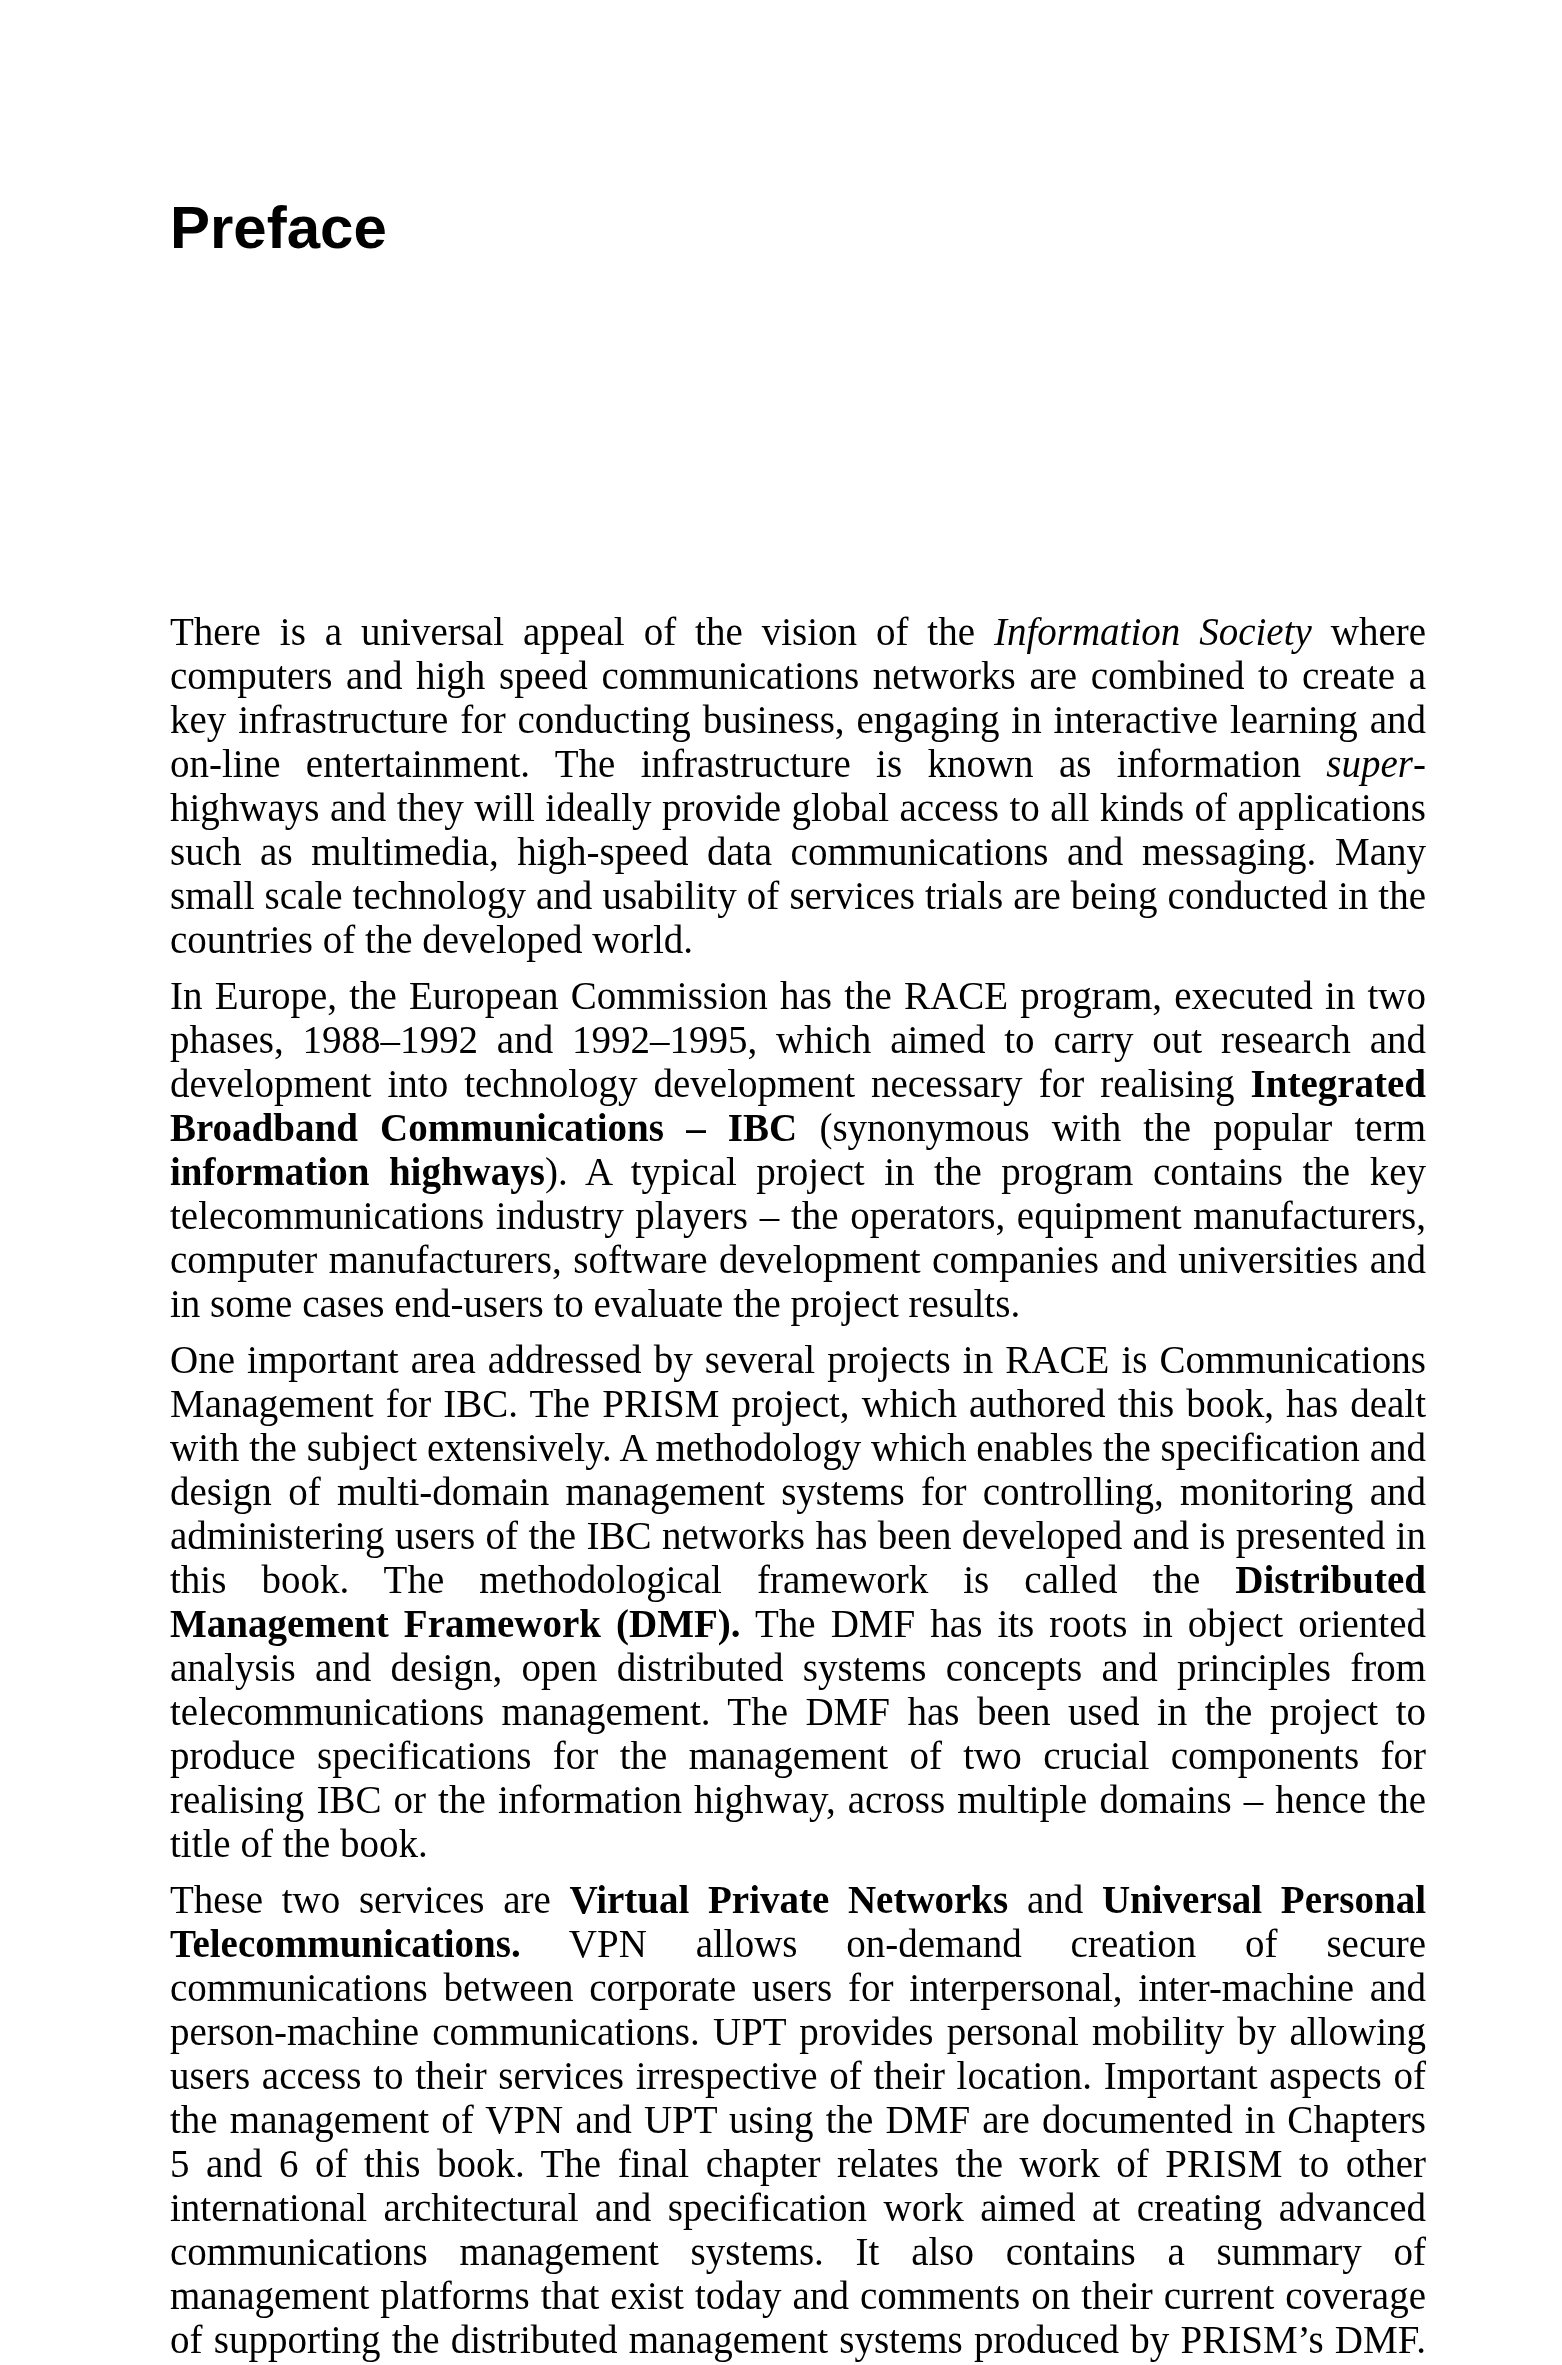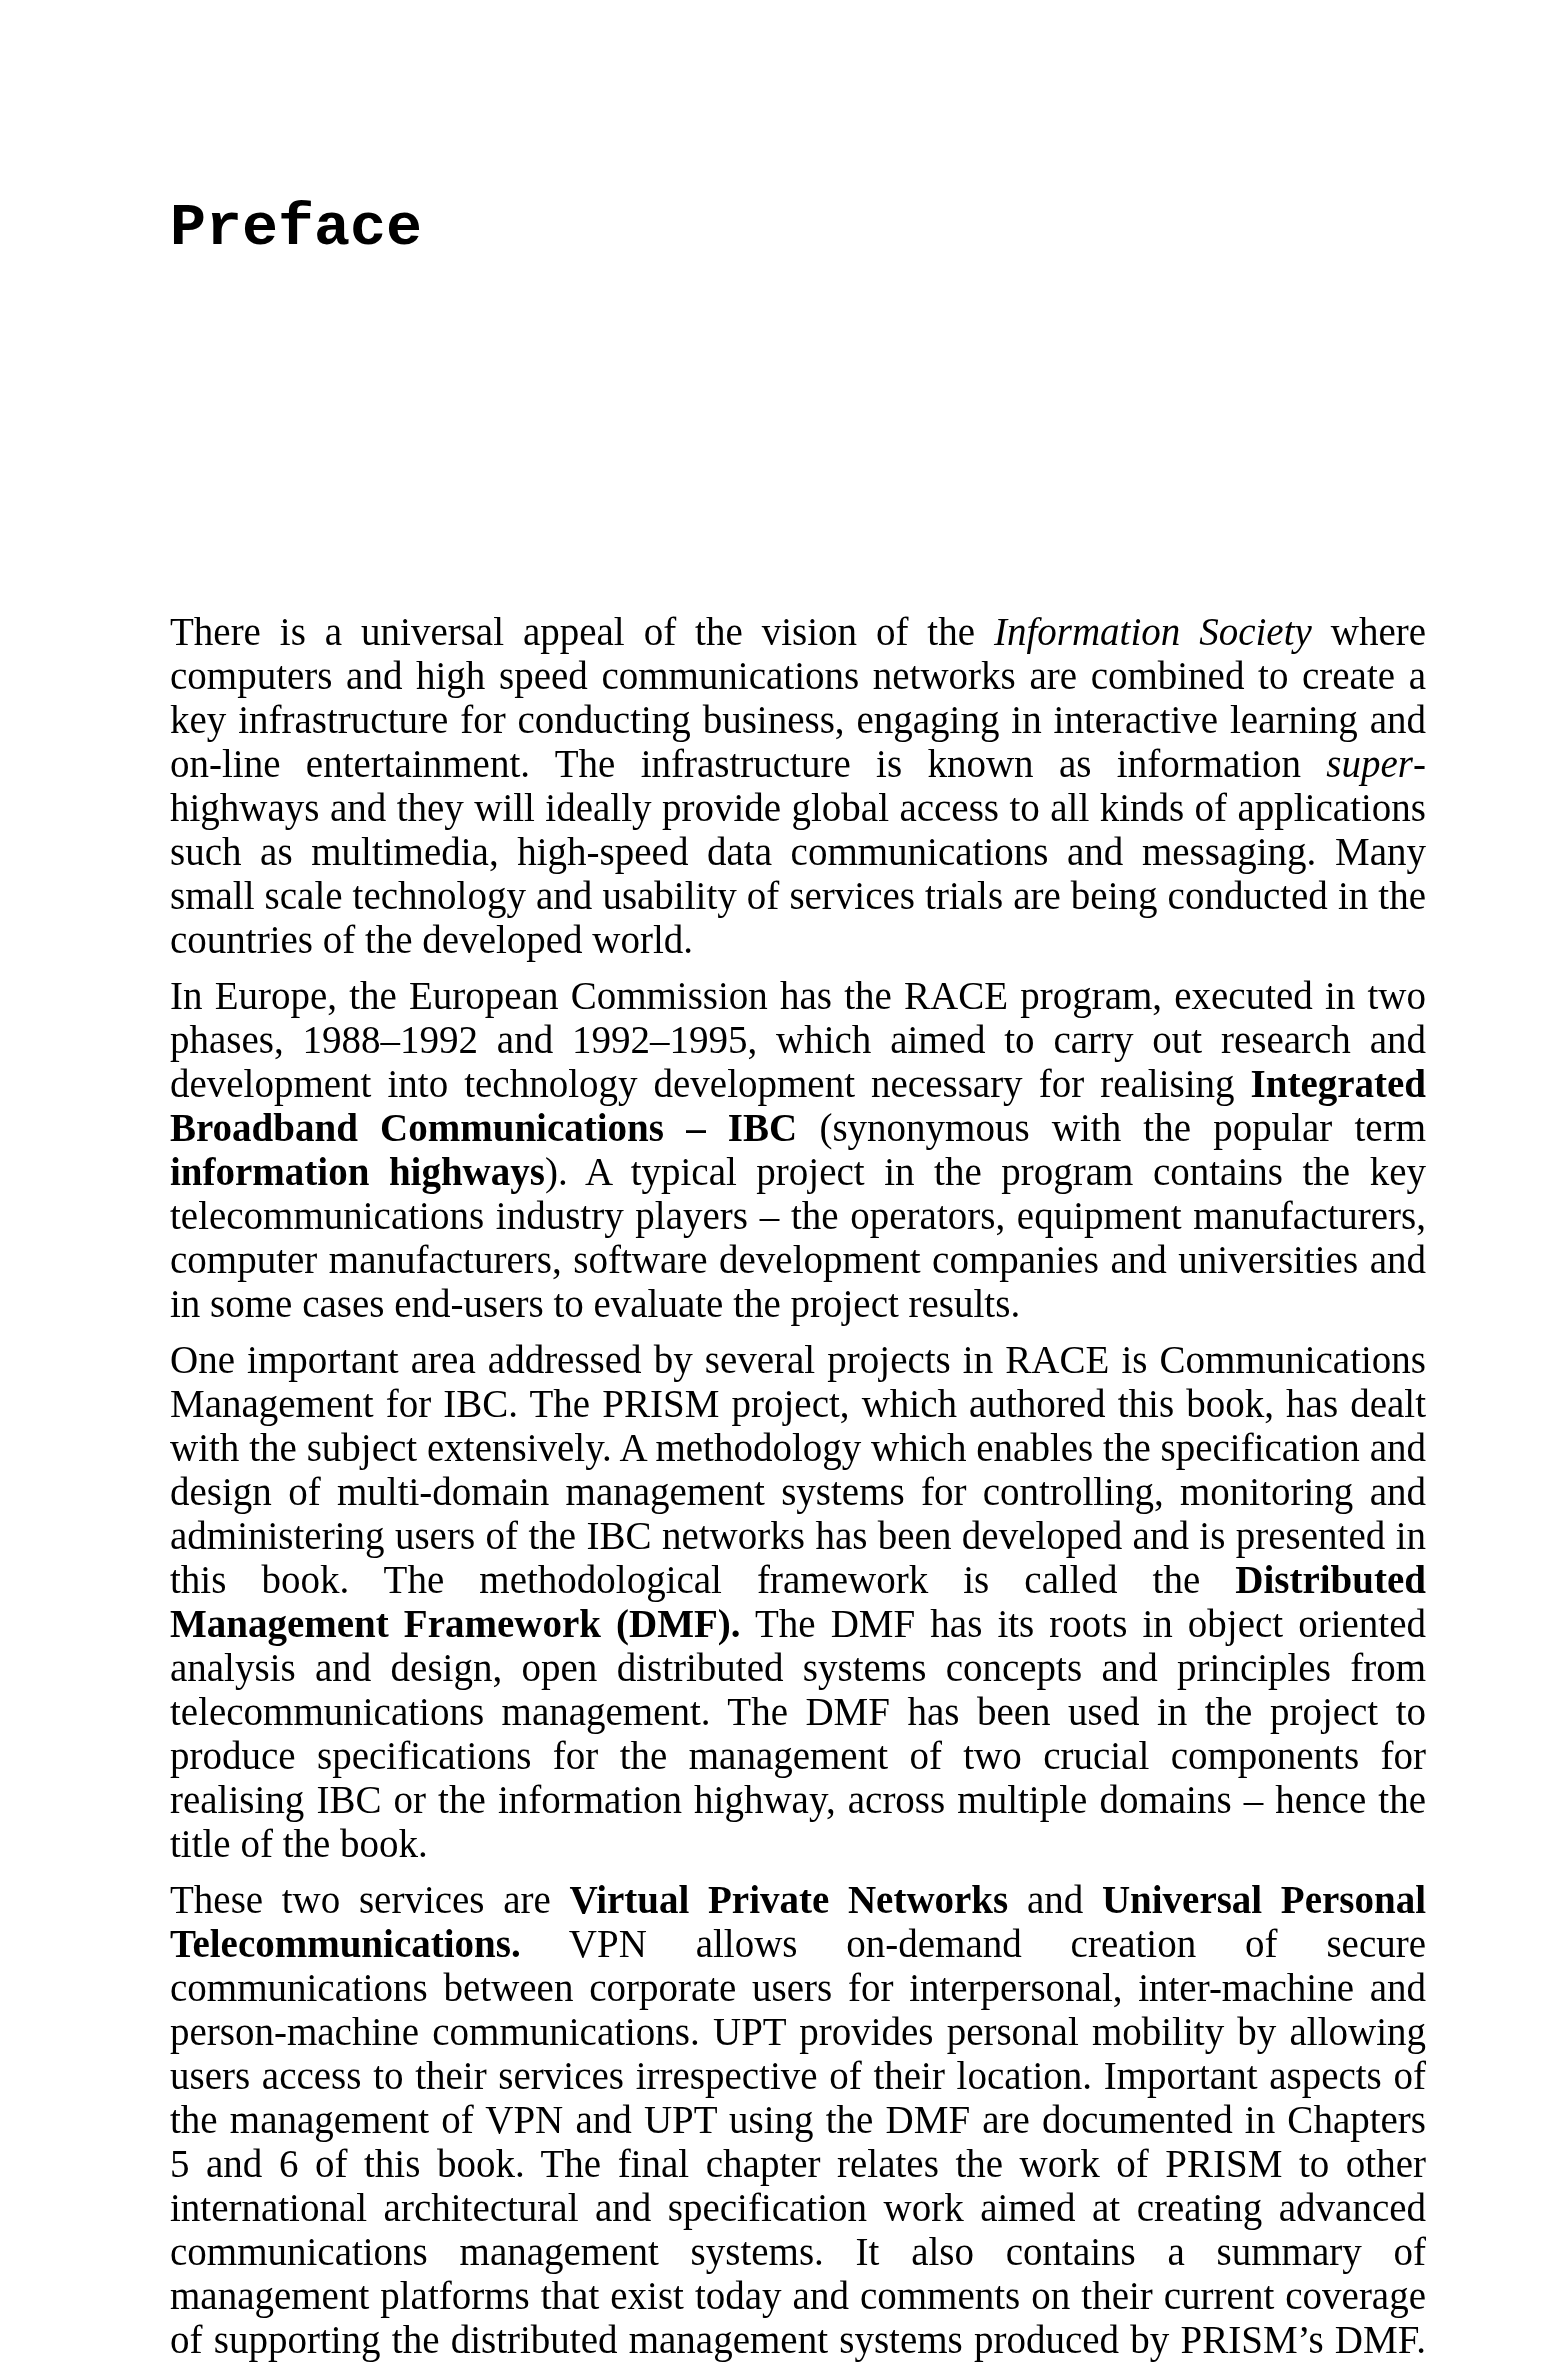--- a/index.html
+++ b/index.html
@@ -12,21 +12,21 @@
       height: 2366px;
       position: relative;
       overflow: hidden;
       color: #000000;
     }
     .page-title {
       position: absolute;
       left: 170px;
       top: 198px;
       margin: 0;
-      font-family: Liberation Mono, monospace;
+      font-family: Liberation Sans, sans-serif;
       font-weight: bold;
       font-size: 60px;
       letter-spacing: 0px;
       line-height: 1;
     }
     .body-text {
       position: absolute;
       left: 170px;
       top: 610px;
       width: 1256px;

